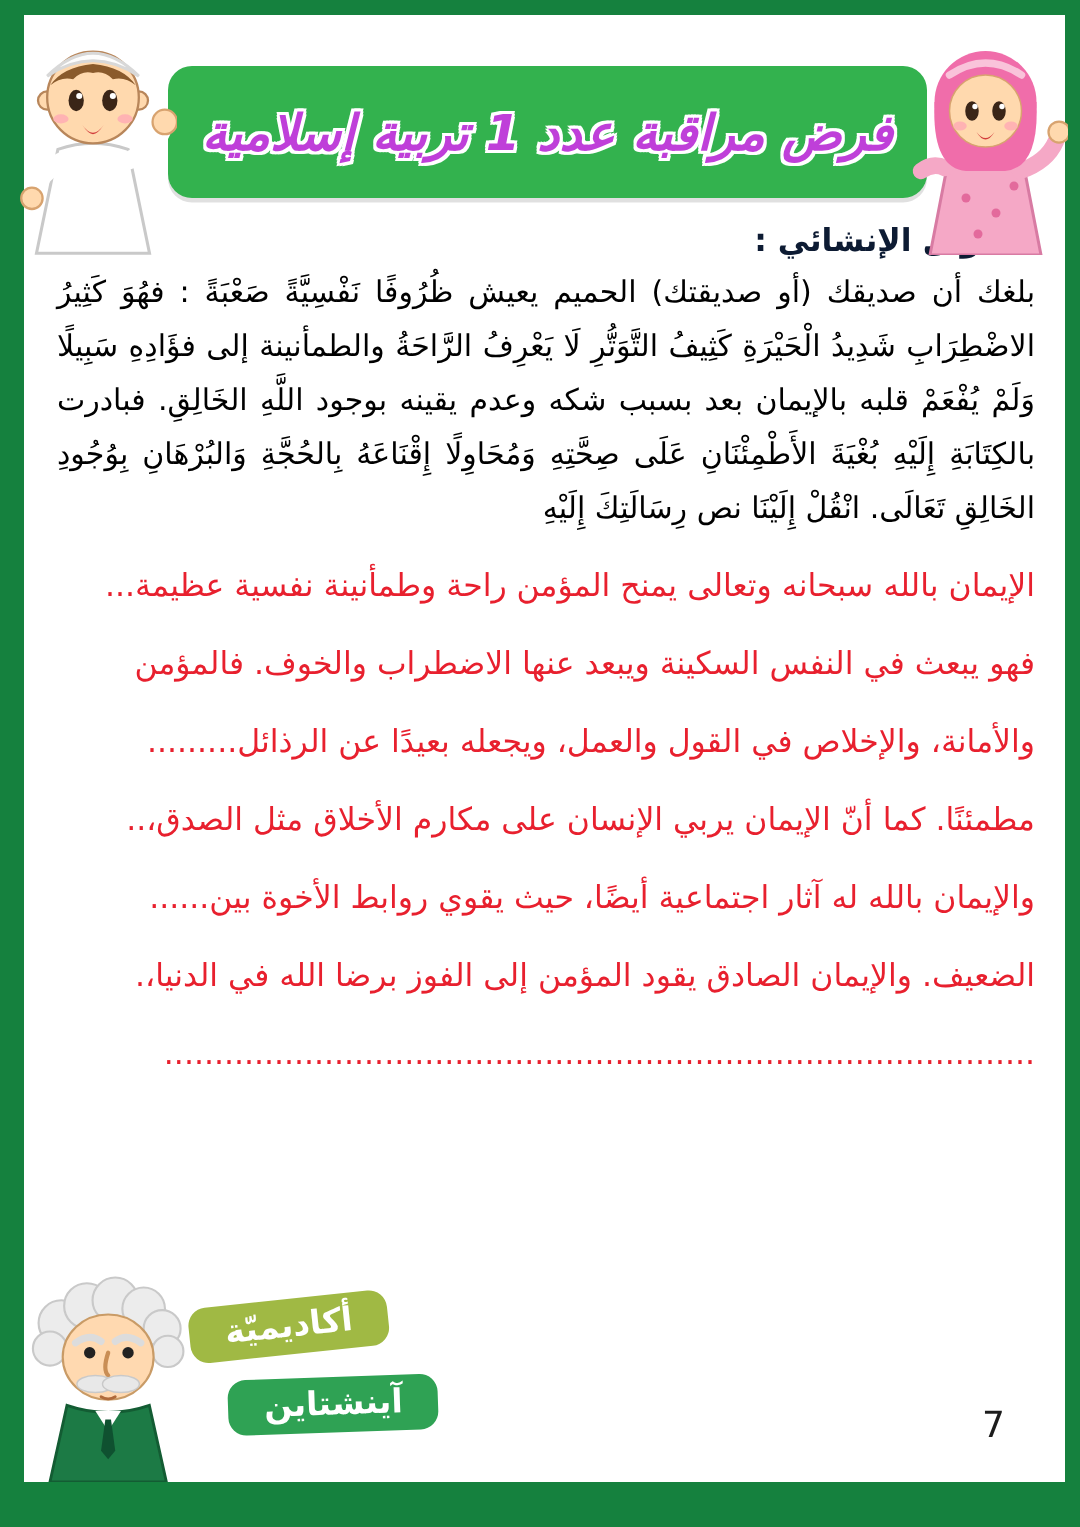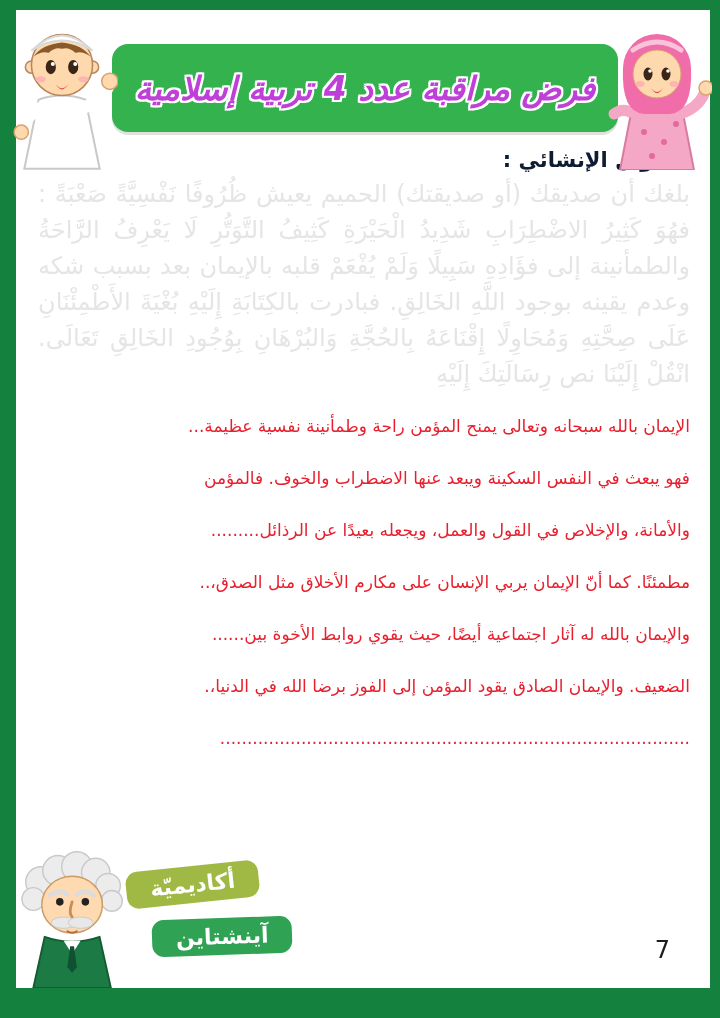--- a/index.html
+++ b/index.html
@@ -50,31 +50,31 @@
     direction:rtl;
     z-index:2;
   }
   .q-heading {
     font-size:21px;
     font-weight:bold;
     color:#0d1b33;
     margin-bottom:4px;
   }
   .q-text {
-    font-size:24px;
+    font-size:20px;
     line-height:36px;
-    color:#e5e5e5;
+    color:#000000;
     text-align:justify;
   }
   .answer {
     margin-top:10px;
     color:#e8202e;
   }
   .answer-line {
-    font-size:17px;
+    font-size:21px;
     line-height:36px;
     white-space:nowrap;
     overflow:hidden;
     direction:rtl;
     margin-top:16px;
   }
   
   .badge {
     position:absolute;
     z-index:5;
@@ -98,21 +98,21 @@
   }
 </style>
 </head>
 <body>
 
 <div class="page">
 
   <div class="paper"></div>
 
   <div class="banner">
-    <span class="banner-title">فرض مراقبة عدد 4 تربية إسلامية</span>
+    <span class="banner-title">فرض مراقبة عدد 1 تربية إسلامية</span>
   </div>
 
   <div class="boy-wrap">
     <span>
       <svg viewBox="0 0 110 155" xmlns="http://www.w3.org/2000/svg">
         <path d="M32 84 Q55 76 78 84 L92 152 L18 152 Z" fill="#ffffff" stroke="#c9c9c9" stroke-width="2"></path>
         <path d="M76 92 Q94 86 100 72" stroke="#ffffff" stroke-width="12" fill="none" stroke-linecap="round"></path>
         <circle cx="102" cy="66" r="8" fill="#ffd9ae" stroke="#d8a36f" stroke-width="1.5"></circle>
         <path d="M34 92 Q20 100 16 112" stroke="#ffffff" stroke-width="12" fill="none" stroke-linecap="round"></path>
         <circle cx="15" cy="116" r="7" fill="#ffd9ae" stroke="#d8a36f" stroke-width="1.5"></circle>

